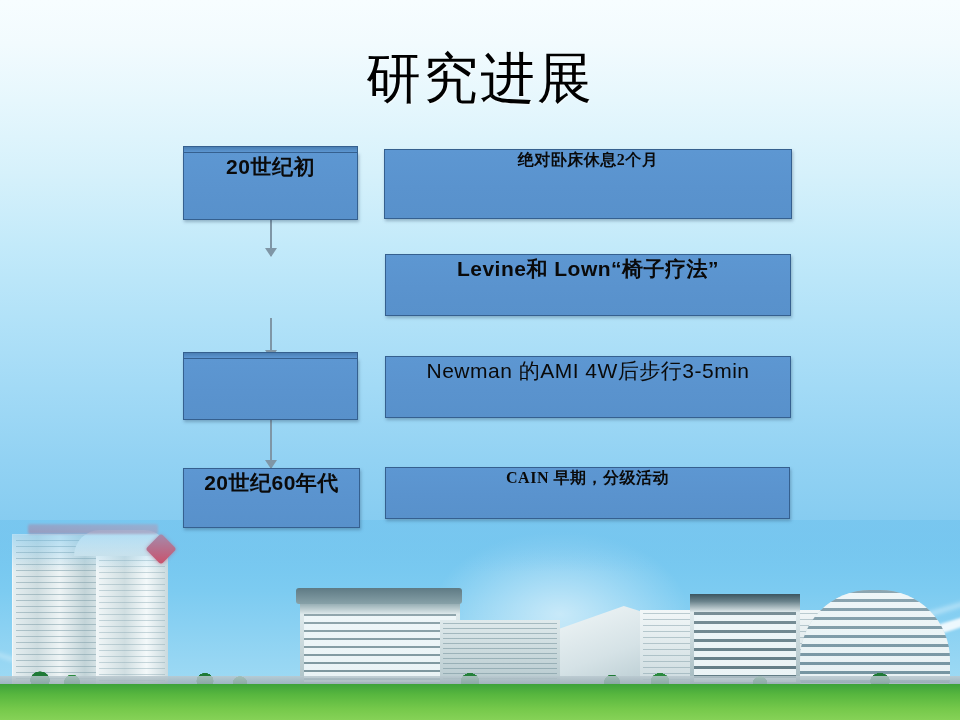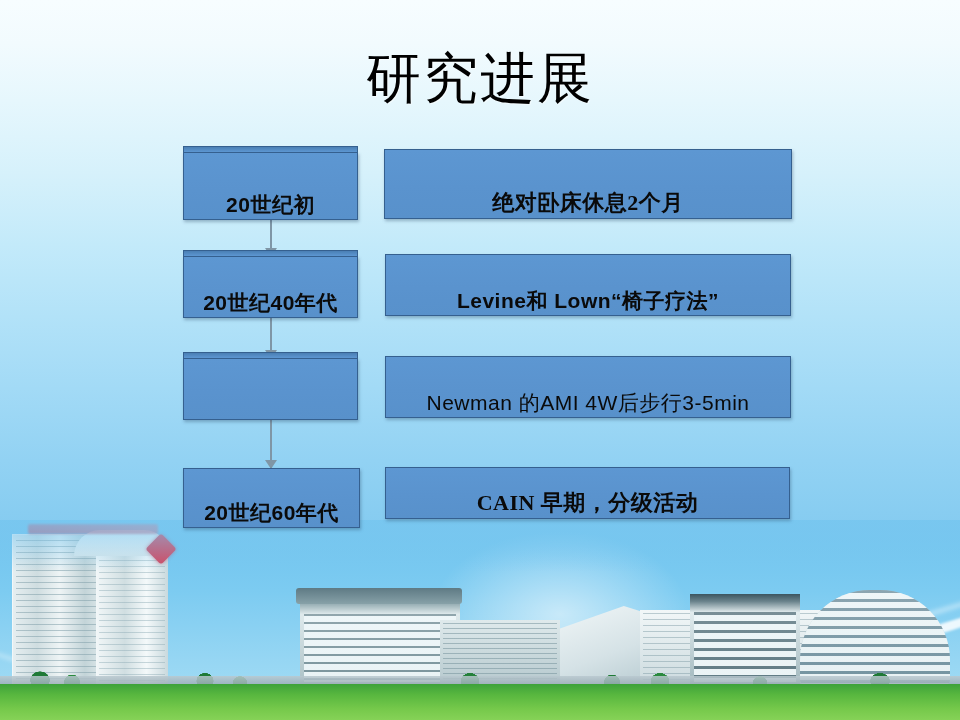--- a/index.html
+++ b/index.html
@@ -180,21 +180,21 @@
     letter-spacing:2px;
     text-shadow:1px 1px 1px rgba(255,255,255,.6);
   }
 
   
   .box{
     position:absolute;
     background:linear-gradient(to bottom,#5d97d2 0%,#5a93ce 55%,#5891cb 100%);
     border:1px solid #35608f;
     box-sizing:border-box;
-    display:flex;align-items:flex-end;justify-content:center;
+    display:flex;align-items:flex-start;justify-content:center;
     color:#0a0a0a;
     text-align:center;
     box-shadow:1px 2px 3px rgba(40,70,100,.35);
   }
   .box .cap{
     position:absolute;left:-1px;right:-1px;top:-7px;height:6px;
     background:linear-gradient(to bottom,#4a7fb4,#5d97d2);
     border:1px solid #35608f;
     border-bottom:none;
     box-sizing:border-box;
@@ -202,21 +202,21 @@
   .box.lvl .txt{
     font-family:"Liberation Sans","DejaVu Sans",sans-serif;
     font-weight:bold;font-size:21px;letter-spacing:.5px;
   }
   .box.desc .txt{
     font-family:"Liberation Sans","DejaVu Sans",sans-serif;
     font-size:21px;letter-spacing:.5px;
   }
   .box.desc.serif .txt{
     font-family:"Liberation Serif","DejaVu Serif",serif;
-    font-weight:bold;font-size:22px;margin-top:36px;
+    font-weight:bold;font-size:16px;
   }
 
   
   #b-l1{left:183px;top:152px;width:175px;height:68px;}
   #b-l2{left:183px;top:256px;width:175px;height:62px;}
   #b-l3{left:183px;top:358px;width:175px;height:62px;}
   #b-l4{left:183px;top:468px;width:177px;height:60px;}
 
   
   #b-r1{left:384px;top:149px;width:408px;height:70px;}
@@ -297,24 +297,20 @@
   </div>
   <div class="arrow" id="a3">
     <div class="line"></div>
     <div class="head"></div>
   </div>
 
   <div class="box lvl" id="b-l1">
     <div class="cap"></div>
     <span class="txt">20世纪初</span>
   </div>
-  <div class="box lvl" id="b-l2">
-    <div class="cap"></div>
-    <span class="txt">20世纪40年代</span>
-  </div>
   <div class="box lvl" id="b-l3">
     <div class="cap"></div>
   </div>
   <div class="box lvl" id="b-l4">
     <span class="txt">20世纪60年代</span>
   </div>
 
   <div class="box desc serif" id="b-r1">
     <span class="txt">绝对卧床休息2个月</span>
   </div>

